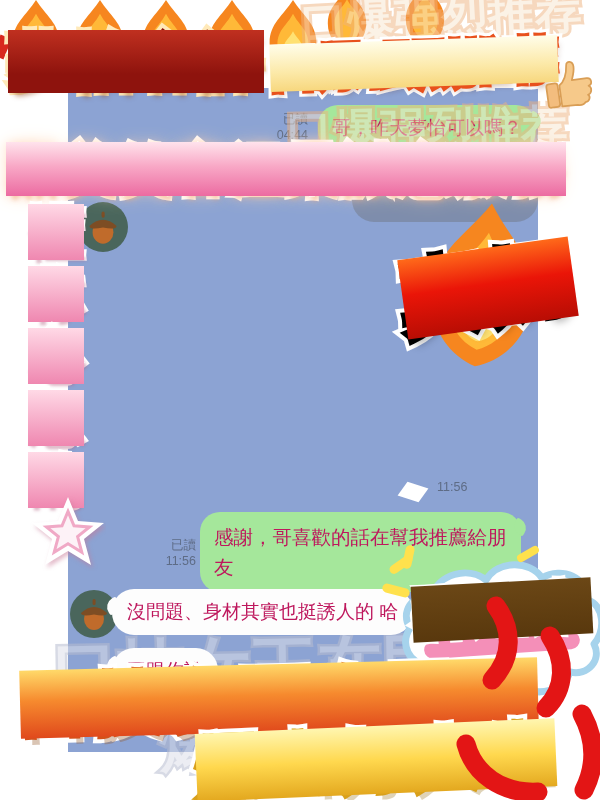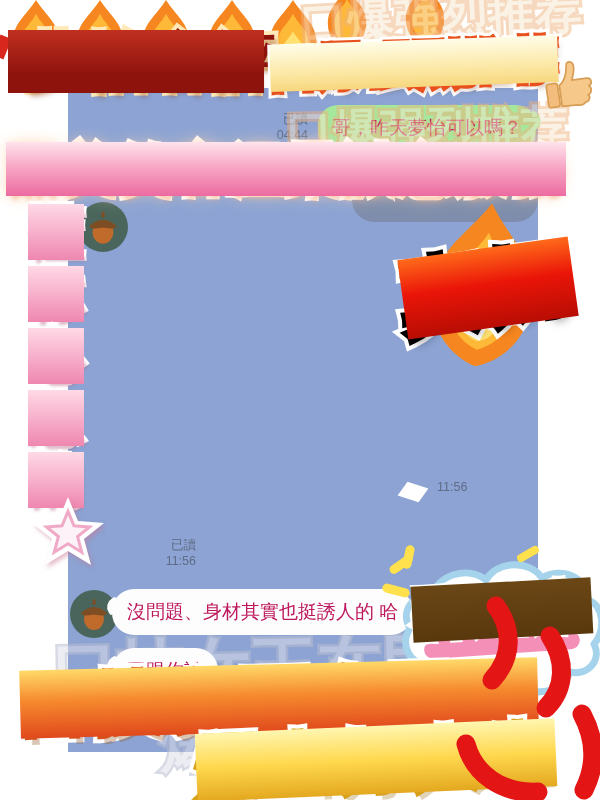--- a/index.html
+++ b/index.html
@@ -44,21 +44,21 @@
   .t4{left:236px;top:667px;width:44px;text-align:left;}
   .avatar{position:absolute;z-index:4;}
   .av1{left:78px;top:202px;}
   .av2{left:70px;top:590px;}
   
   .fx{position:absolute;font-weight:900;line-height:1;}
   .fx span{display:block;white-space:pre;paint-order:stroke;}
   .fx .l2,.fx .l3{position:absolute;left:0;top:0;}
   .grad{-webkit-background-clip:text;background-clip:text;color:transparent;}
   
-  .title-left{left:8px;top:30px;font-size:63px;letter-spacing:1px;z-index:7;padding-left:15px;}
+  .title-left{left:8px;top:30px;font-size:63px;letter-spacing:1px;z-index:7;}
   .title-left .l1{color:#8e130d;-webkit-text-stroke:8px #ffe9b8;text-shadow:3px 5px 5px rgba(140,60,10,.5);}
   .title-left .l3{background:linear-gradient(180deg,#c03020 0%,#8e130d 70%);}
   
   .title-right{left:270px;top:40px;font-size:47px;letter-spacing:1px;transform:rotate(-2deg);z-index:7;}
   .title-right .l1{color:#fff;-webkit-text-stroke:13px #fff;text-shadow:3px 5px 6px rgba(90,30,0,.4);}
   .title-right .l2{color:#e8511d;-webkit-text-stroke:7px #e8511d;}
   .title-right .l3{background:linear-gradient(180deg,#fffde9 0%,#fce9a8 60%,#f7d77e 100%);}
   .ghost-t{font-size:47px;z-index:6;opacity:.5;}
   .ghost-t .l1{color:#f8e7cf;-webkit-text-stroke:6px #efb27f;}
   .gt1{left:300px;top:-6px;transform:rotate(-3deg);}
@@ -132,20 +132,24 @@
   </div>
   <div class="review-notch"></div>
   <div class="read-time t-review">
     <span>11:56</span>
   </div>
 
   <div class="read-time rt2">
     <span>已讀</span>
     <span>11:56</span>
   </div>
+  <div class="bubble b-green msg2">
+    <span class="txt">感謝，哥喜歡的話在幫我推薦給朋
+友</span>
+  </div>
 
   <div class="avatar av2">
     <svg width="48" height="48" viewBox="0 0 48 48">
       <circle cx="24" cy="24" r="24" fill="#4a665c"></circle>
       <ellipse cx="24" cy="29" rx="10" ry="11" fill="#c06b2b"></ellipse>
       <path d="M11 23 Q24 11 37 23 Q37 27 24 24.5 Q11 27 11 23 Z" fill="#7d4d24"></path>
       <rect x="22.6" y="9" width="3" height="6" rx="1.5" fill="#7d4d24"></rect>
     </svg>
   </div>
   <div class="bubble b-white msg3">

